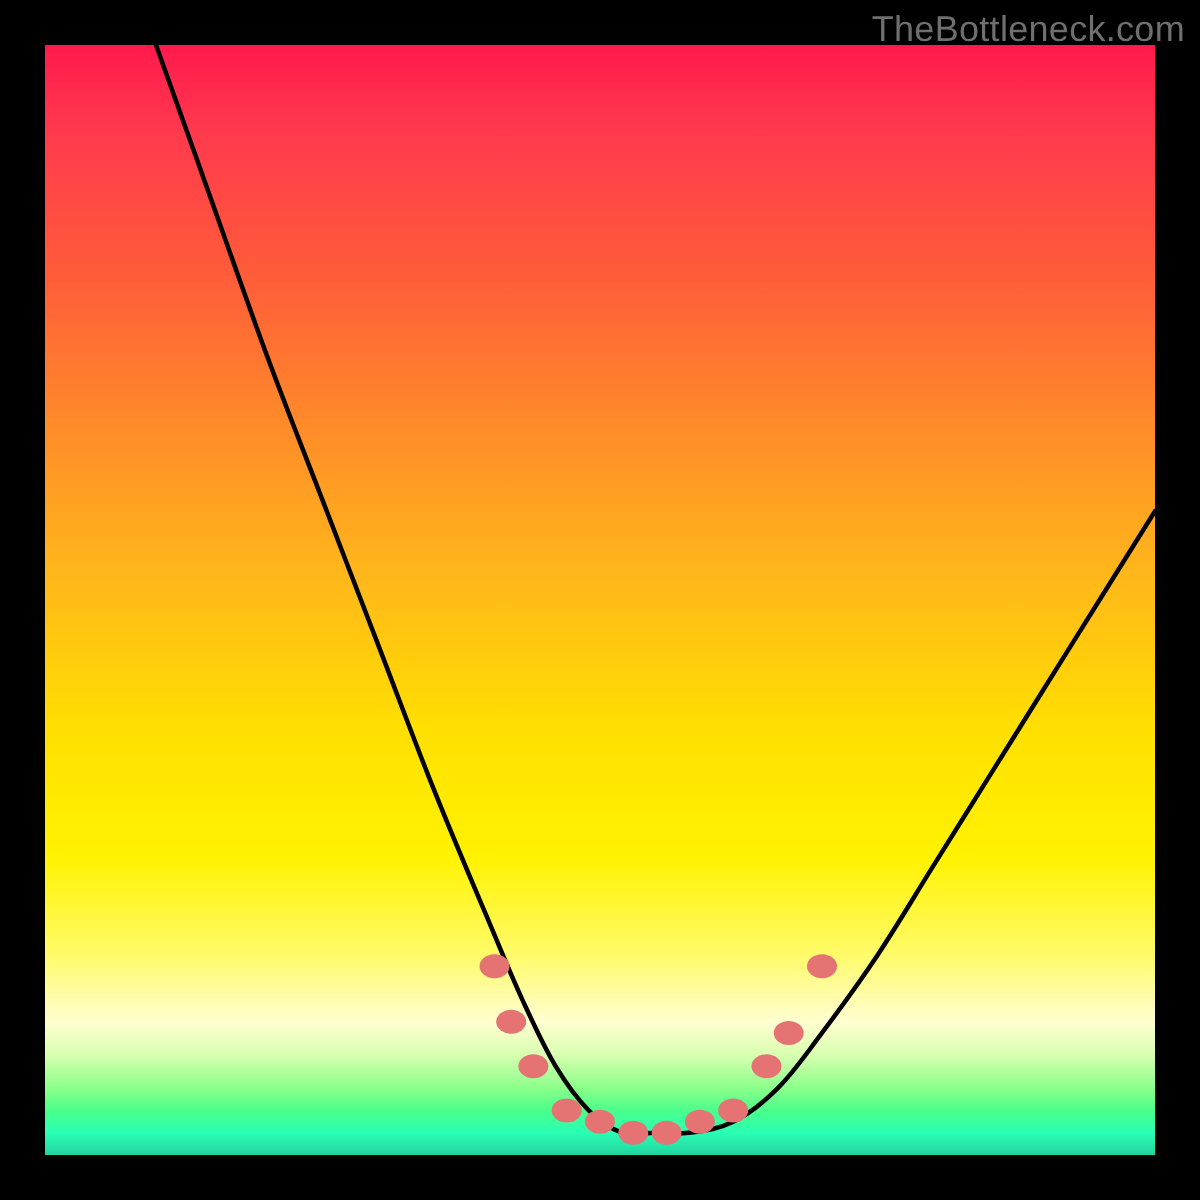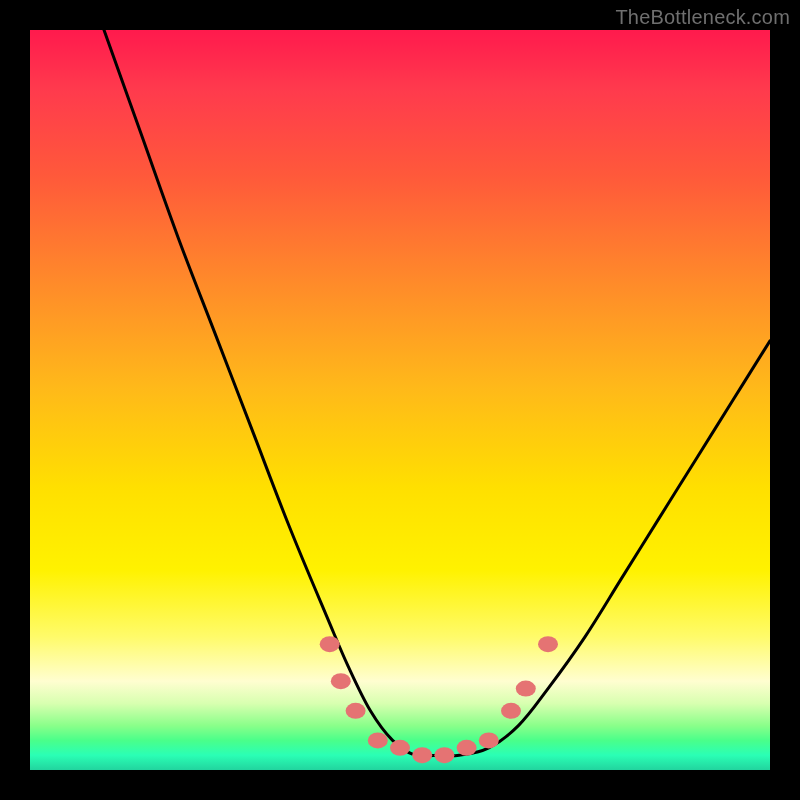--- a/index.html
+++ b/index.html
@@ -45,21 +45,21 @@
       #4aff8a 96%,
       #2affb5 98%,
       #22d49e 100%
     );
   }
   .watermark {
     position: absolute;
     top: 6px;
     right: 10px;
     color: #6f6f6f;
-    font-size: 20px;
+    font-size: 24px;
     font-weight: 400;
     letter-spacing: 0.2px;
     user-select: none;
     text-align: center;
   }
   svg.curve {
     position: absolute;
     inset: 0;
     width: 740px;
     height: 740px;

